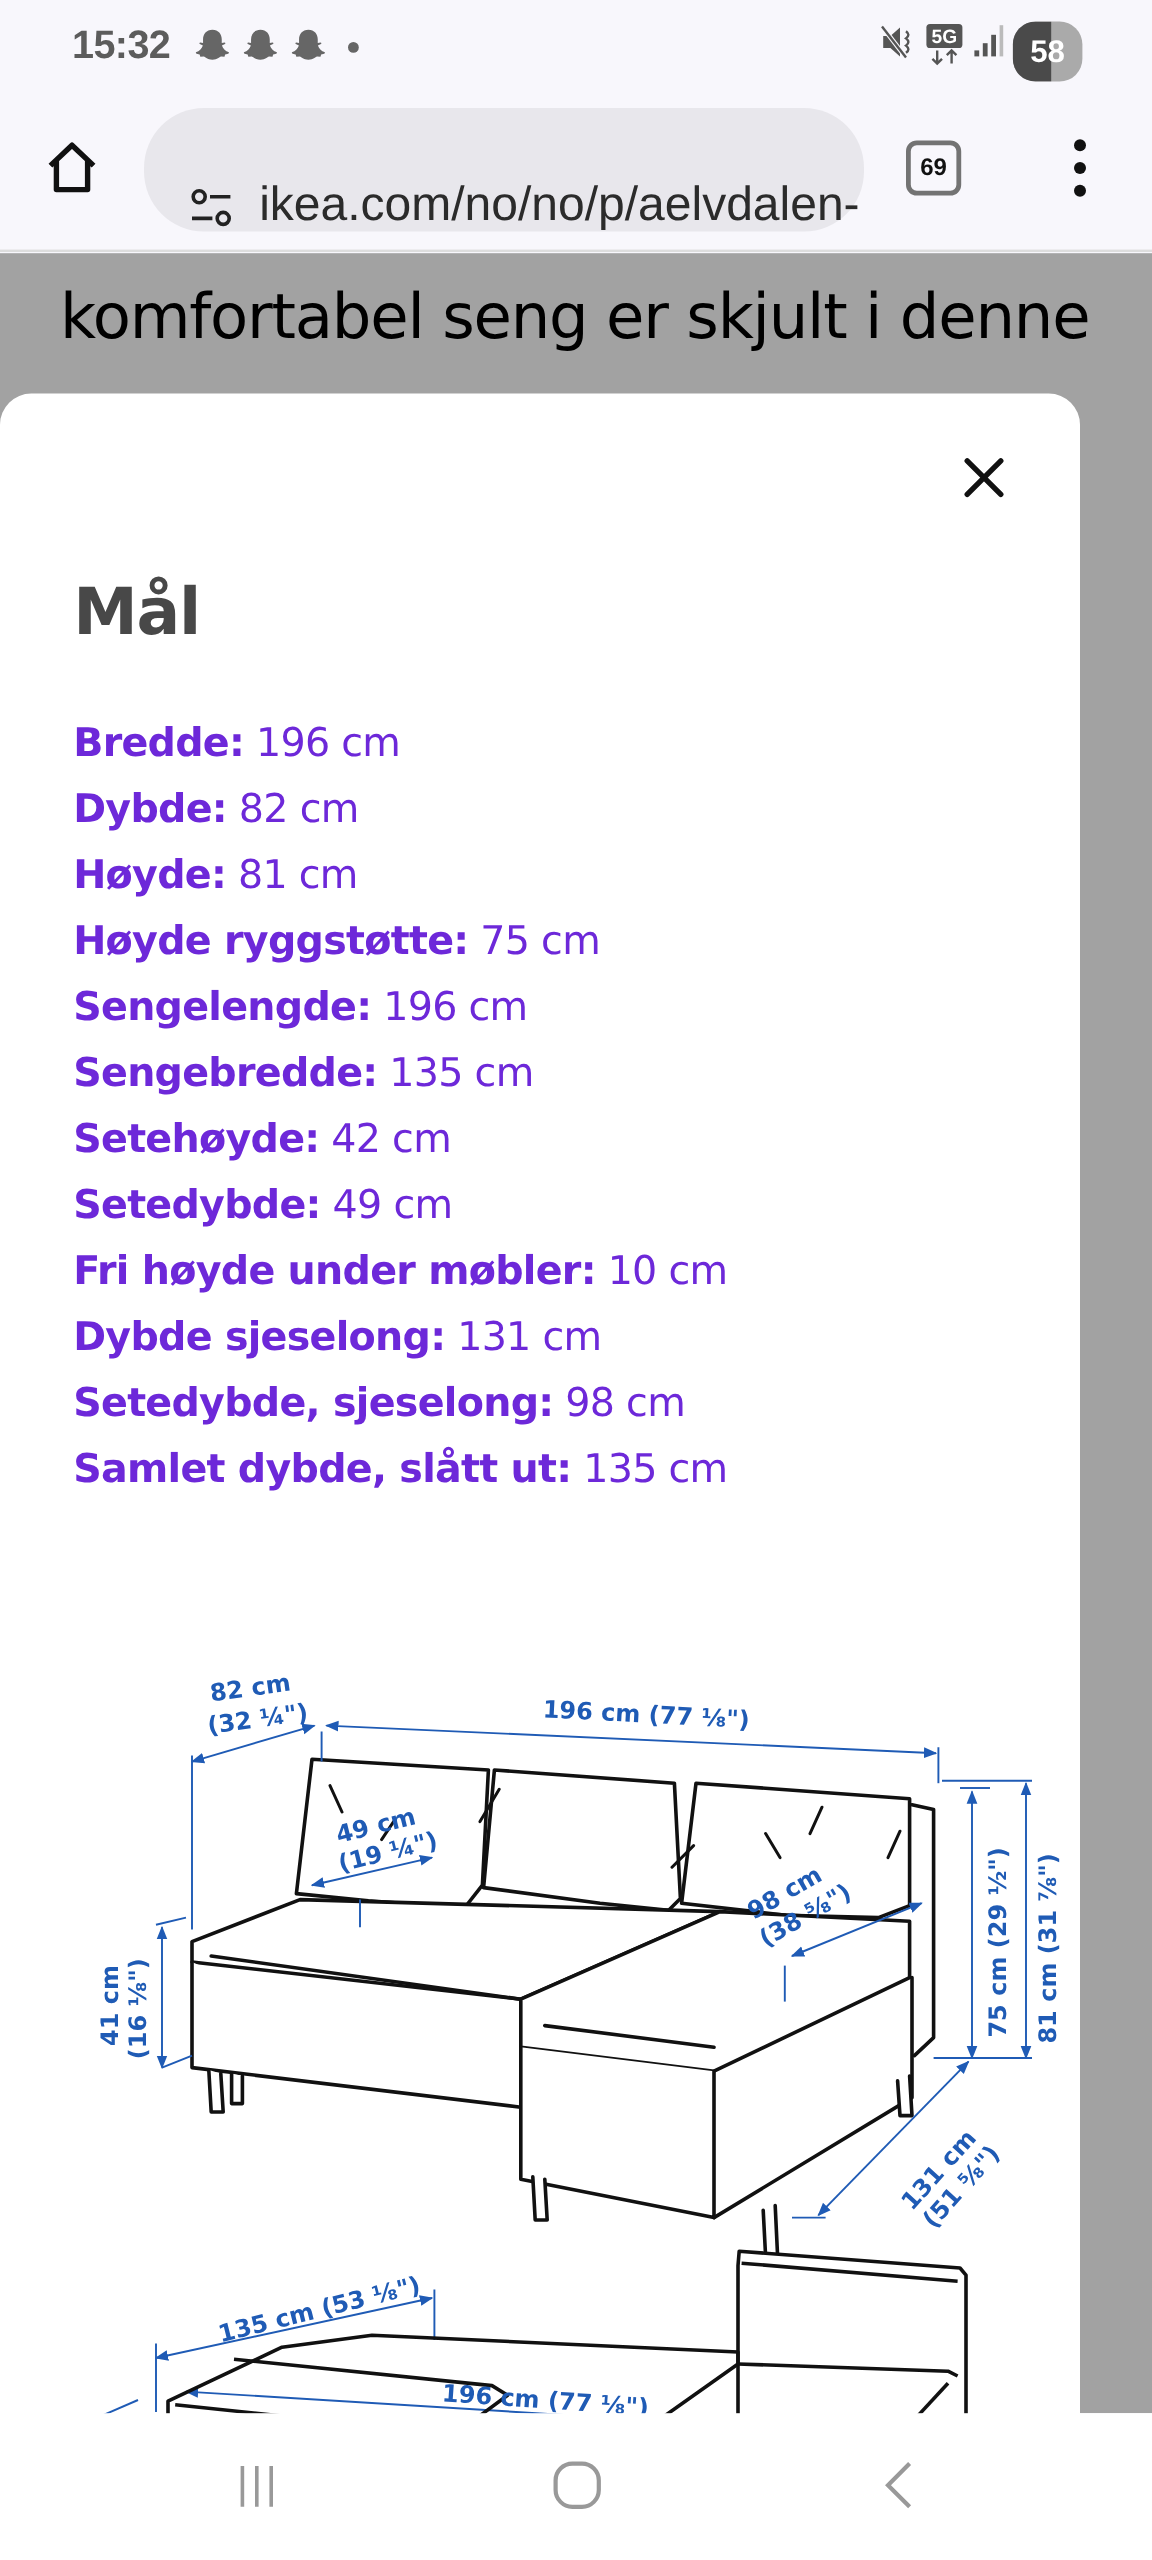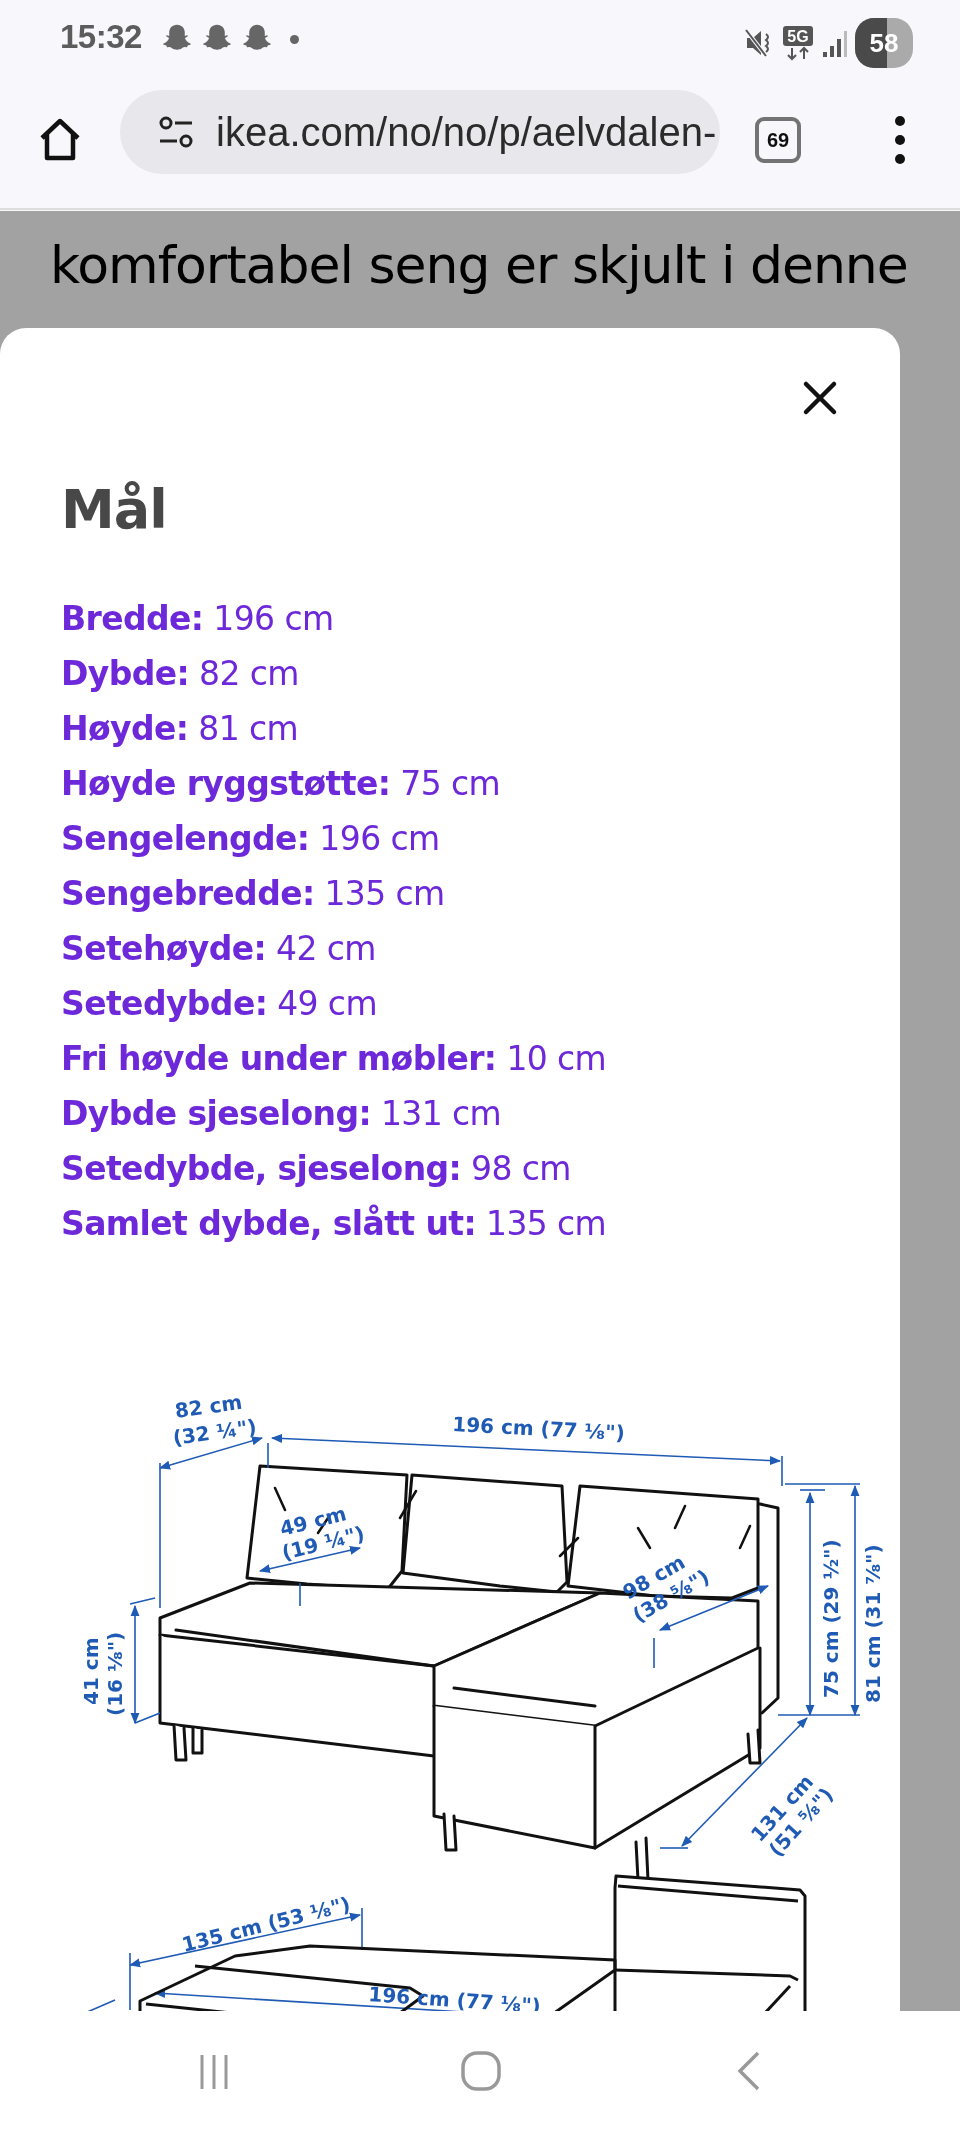--- a/index.html
+++ b/index.html
@@ -5,29 +5,29 @@
   * { box-sizing: border-box; margin: 0; padding: 0; }
   html, body { width: 960px; height: 2133px; overflow: hidden; background: #f8f7fc; }
   body { font-family: "Liberation Sans", "DejaVu Sans", sans-serif; position: relative; }
 
   
   .status-bar { position: absolute; top: 0; left: 0; width: 960px; height: 80px; background: #f8f7fc; }
   .status-time { position: absolute; left: 60px; top: 18px; font-size: 33px; font-weight: 700; color: #5c5c5c; letter-spacing: -0.5px; }
   .status-notifs { position: absolute; left: 160px; top: 22px; display: flex; gap: 6px; align-items: center; }
   .ghost { width: 34px; height: 34px; }
   .dot { width: 9px; height: 9px; background: #666; border-radius: 50%; margin-left: 10px; }
-  .status-right { position: absolute; right: 47px; top: 18px; display: flex; align-items: center; gap: 7px; }
+  .status-right { position: absolute; right: 58px; top: 18px; display: flex; align-items: flex-start; gap: 7px; }
   .battery { width: 58px; height: 50px; border-radius: 19px; overflow: hidden; display: flex; position: relative; background: #aaa; }
   .battery .fill { width: 56%; background: #4a4a4a; }
   .battery span { position: absolute; inset: 0; display: flex; align-items: center; justify-content: center; color: #fff; font-weight: 700; font-size: 26px; }
 
   
   .toolbar { position: absolute; top: 80px; left: 0; width: 960px; height: 130px; background: #f8f7fc; border-bottom: 2px solid #ddd; }
   .home-btn { position: absolute; left: 30px; top: 30px; width: 60px; height: 60px; display: flex; align-items: center; justify-content: center; }
-  .url-bar { position: absolute; left: 120px; top: 10px; width: 600px; height: 84px; border-radius: 50px; background: #e8e7ec; display: flex; align-items: center; padding-left: 36px; }
+  .url-bar { position: absolute; left: 120px; top: 10px; width: 600px; height: 103px; border-radius: 50px; background: #e8e7ec; display: flex; align-items: flex-end; padding-left: 36px; }
   .url-text { font-size: 40px; color: #2b2b2b; margin-left: 20px; white-space: nowrap; overflow: hidden; }
   .tabs-btn { position: absolute; left: 755px; top: 37px; width: 46px; height: 46px; border: 4px solid #737373; border-radius: 9px; display: flex; align-items: center; justify-content: center; font-size: 20px; font-weight: 700; color: #111; }
   .menu-btn { position: absolute; left: 880px; top: 30px; width: 40px; height: 60px; display: flex; flex-direction: column; align-items: center; justify-content: space-between; padding: 6px 0; }
   .menu-btn i { width: 10px; height: 10px; background: #111; border-radius: 50%; display: block; }
 
   
   .page-bg { position: absolute; top: 211px; left: 0; width: 960px; height: 1800px; background: #a2a2a2; overflow: hidden; }
   .page-bg-text { position: absolute; left: 50px; top: 24px; font-size: 52px; color: #000000; font-family: "DejaVu Sans", sans-serif; letter-spacing: -1px; white-space: nowrap; }
 
   

